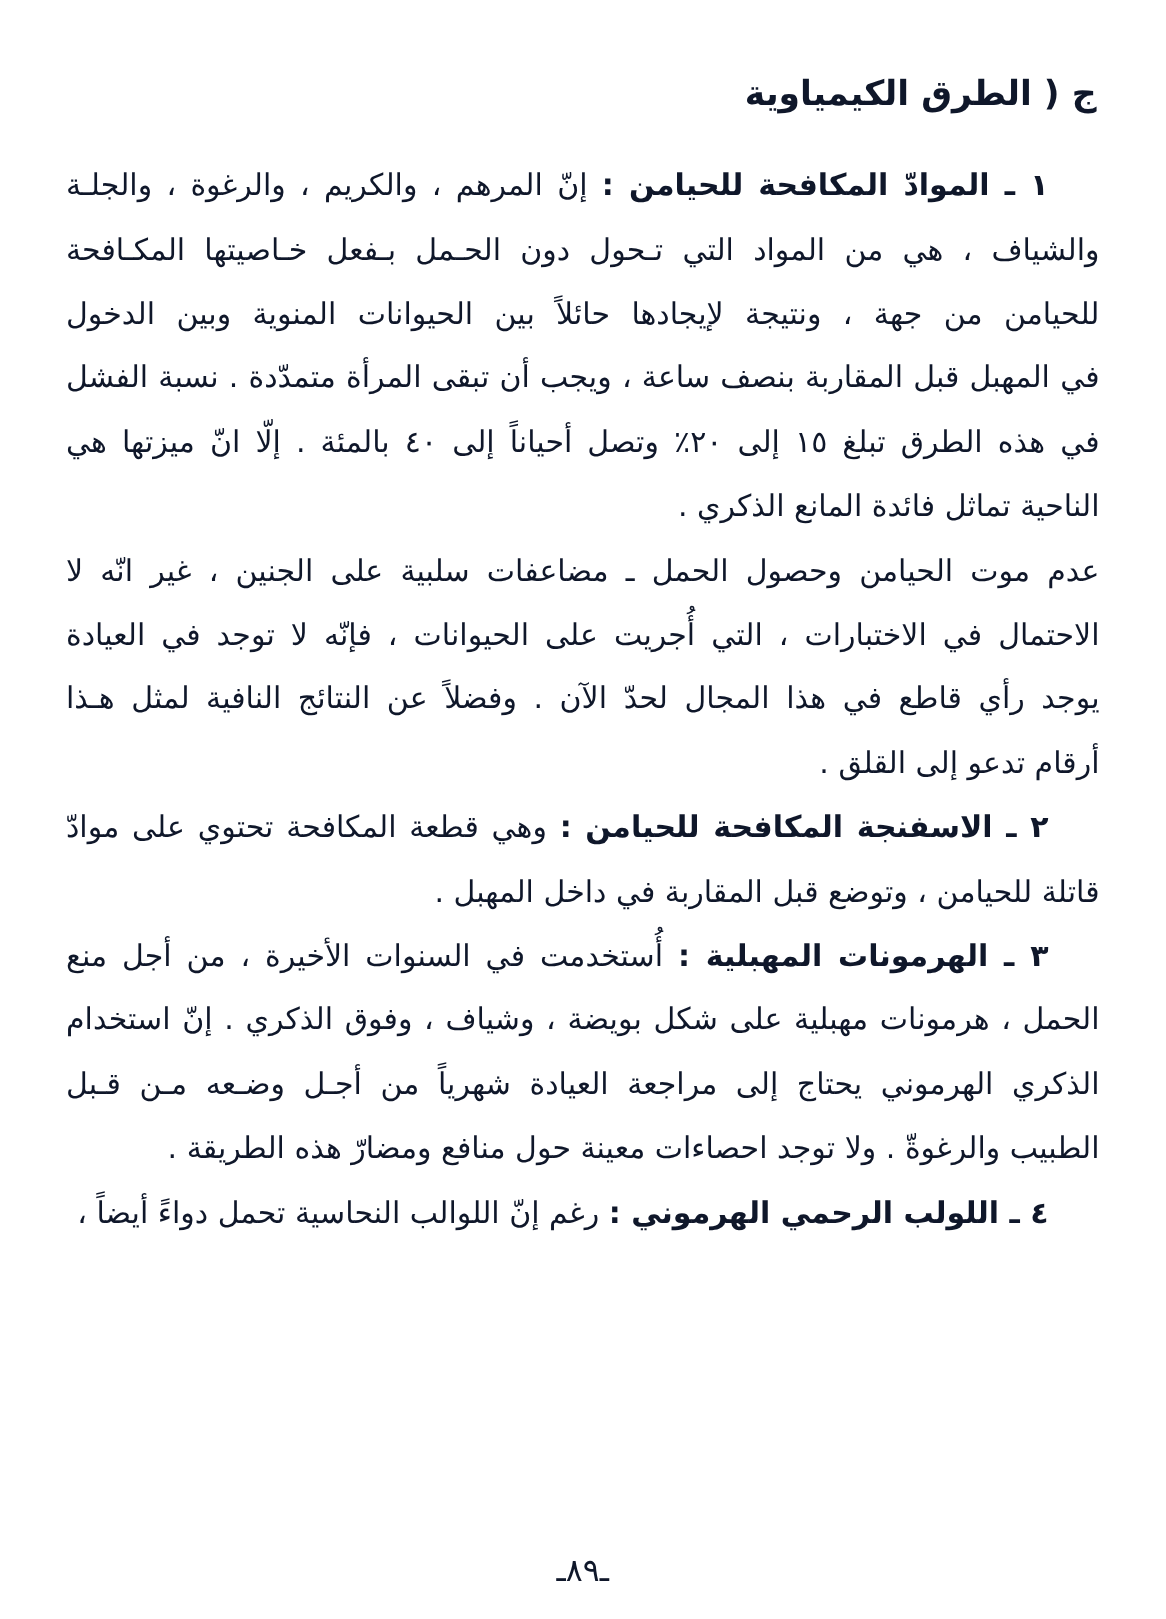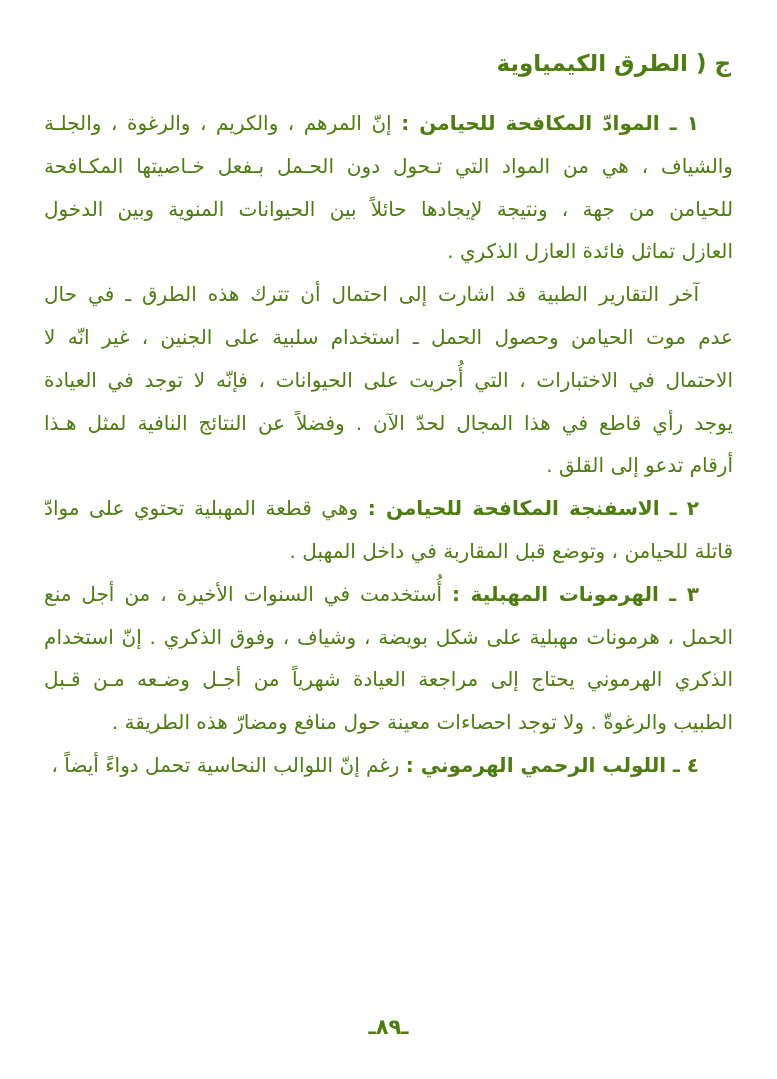--- a/index.html
+++ b/index.html
@@ -5,21 +5,21 @@
   html, body {
     margin: 0;
     padding: 0;
     background: #ffffff;
   }
   .page {
     position: relative;
     width: 777px;
     height: 1079px;
     background: #ffffff;
-    color: #4d7c0f;
+    color: #0f172a;
     font-family: "DejaVu Sans", sans-serif;
     direction: rtl;
     overflow: hidden;
   }
   .title {
     position: absolute;
     top: 50px;
     right: 46px;
     font-size: 23px;
     font-weight: bold;
@@ -44,46 +44,47 @@
   }
   .line.indent {
     padding-right: 34px;
   }
   .b {
     font-weight: bold;
     text-align: right;
   }
   .footer {
     position: absolute;
-    bottom: 40px;
+    bottom: 20px;
     left: 0;
     right: 0;
     text-align: center;
     font-size: 21px;
-    font-weight: bold;
+    font-weight: normal;
   }
 </style>
 </head>
 <body>
 
 <div class="page">
 
   <div class="title">ج ( الطرق الكيمياوية</div>
 
   <div class="body-text">
     <div class="line indent justify"><span class="b">١ ـ الموادّ المكافحة للحيامن :</span><span> إنّ المرهم ، والكريم ، والرغوة ، والجلـة</span></div>
     <div class="line justify"><span>والشياف ، هي من المواد التي تـحول دون الحـمل بـفعل خـاصيتها المكـافحة</span></div>
     <div class="line justify"><span>للحيامن من جهة ، ونتيجة لإيجادها حائلاً بين الحيوانات المنوية وبين الدخول</span></div>
-    <div class="line"><span>العازل تماثل فائدة العازل الذكري .</span></div>
-    <div class="line indent justify"><span>آخر التقارير الطبية قد اشارت إلى احتمال أن تترك هذه الطرق ـ في حال</span></div>
-    <div class="line justify"><span>عدم موت الحيامن وحصول الحمل ـ استخدام سلبية على الجنين ، غير انّه لا</span></div>
+    <div class="line justify"><span>في المهبل قبل المقاربة بنصف ساعة ، ويجب أن تبقى المرأة متمدّدة . نسبة الفشل</span></div>
+    <div class="line justify"><span>في هذه الطرق تبلغ ١٥ إلى ٢٠٪ وتصل أحياناً إلى ٤٠ بالمئة . إلّا انّ ميزتها هي</span></div>
+    <div class="line"><span>الناحية تماثل فائدة المانع الذكري .</span></div>
+    <div class="line justify"><span>عدم موت الحيامن وحصول الحمل ـ مضاعفات سلبية على الجنين ، غير انّه لا</span></div>
     <div class="line justify"><span>الاحتمال في الاختبارات ، التي أُجريت على الحيوانات ، فإنّه لا توجد في العيادة</span></div>
     <div class="line justify"><span>يوجد رأي قاطع في هذا المجال لحدّ الآن . وفضلاً عن النتائج النافية لمثل هـذا</span></div>
     <div class="line"><span>أرقام تدعو إلى القلق .</span></div>
-    <div class="line indent justify"><span class="b">٢ ـ الاسفنجة المكافحة للحيامن :</span><span> وهي قطعة المهبلية تحتوي على موادّ</span></div>
+    <div class="line indent justify"><span class="b">٢ ـ الاسفنجة المكافحة للحيامن :</span><span> وهي قطعة المكافحة تحتوي على موادّ</span></div>
     <div class="line"><span>قاتلة للحيامن ، وتوضع قبل المقاربة في داخل المهبل .</span></div>
     <div class="line indent justify"><span class="b">٣ ـ الهرمونات المهبلية :</span><span> أُستخدمت في السنوات الأخيرة ، من أجل منع</span></div>
     <div class="line justify"><span>الحمل ، هرمونات مهبلية على شكل بويضة ، وشياف ، وفوق الذكري . إنّ استخدام</span></div>
     <div class="line justify"><span>الذكري الهرموني يحتاج إلى مراجعة العيادة شهرياً من أجـل وضـعه مـن قـبل</span></div>
     <div class="line"><span>الطبيب والرغوةّ . ولا توجد احصاءات معينة حول منافع ومضارّ هذه الطريقة .</span></div>
     <div class="line indent"><span class="b">٤ ـ اللولب الرحمي الهرموني :</span><span> رغم إنّ اللوالب النحاسية تحمل دواءً أيضاً ،</span></div>
   </div>
 
   <div class="footer">ـ٨٩ـ</div>
 

